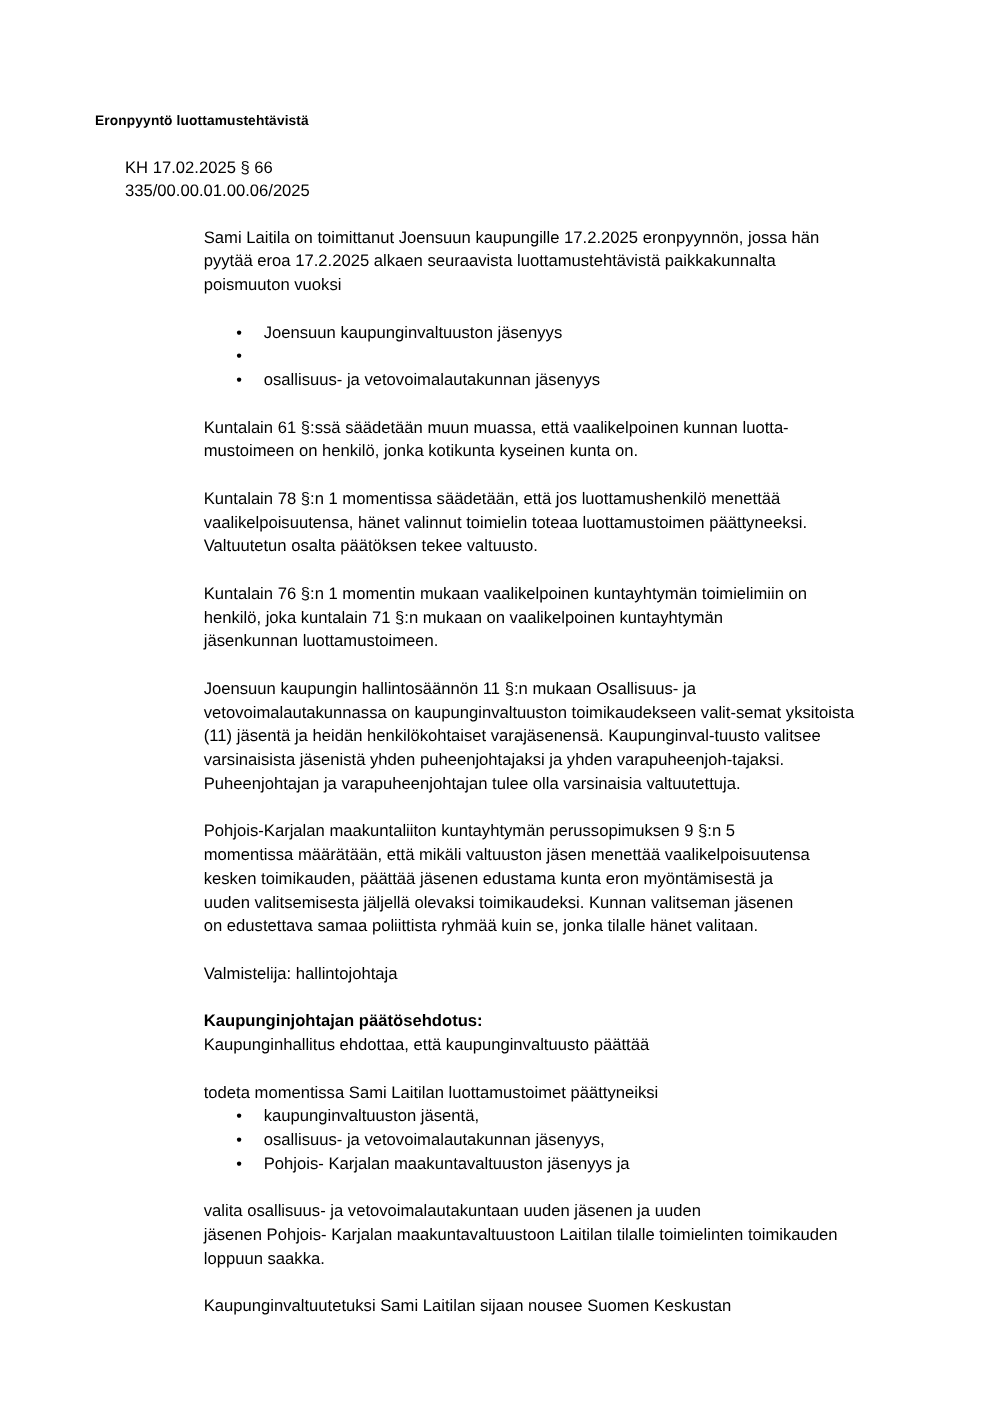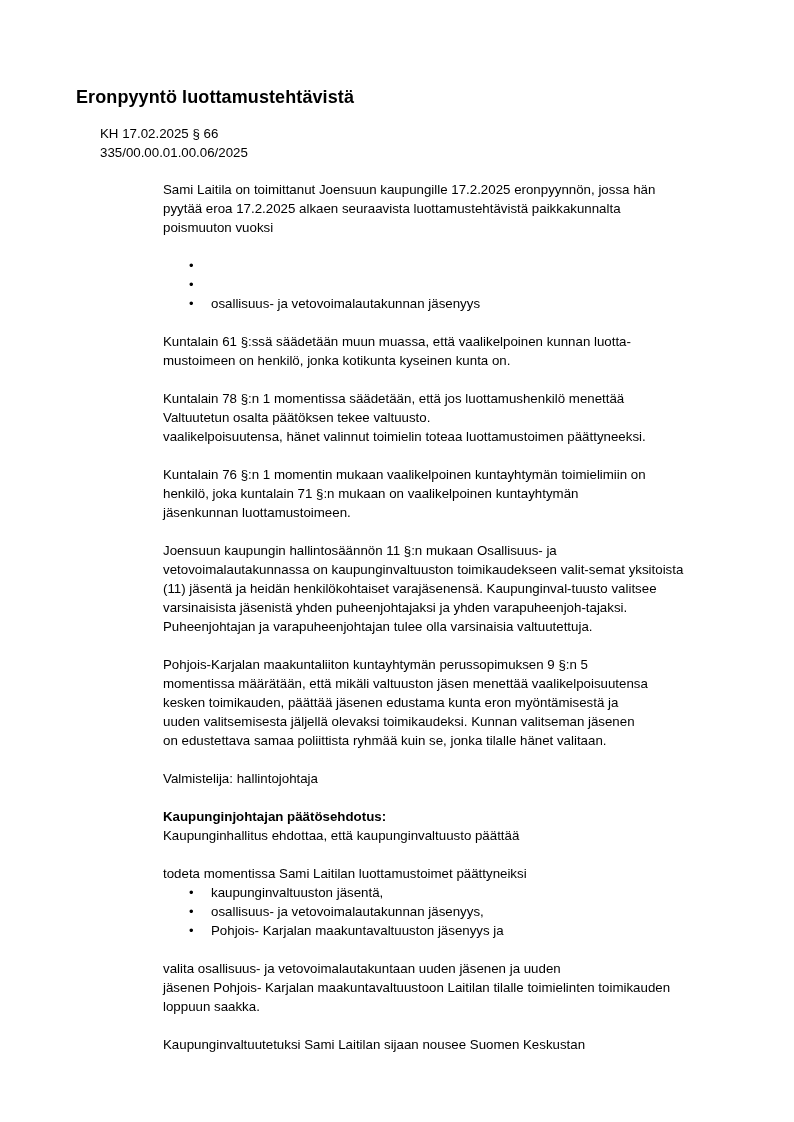--- a/index.html
+++ b/index.html
@@ -21,21 +21,21 @@
       position: absolute;
       left: 0; top: 0;
       width: 794px; height: 1122px;
       background: #fff;
     }
     .title {
       position: absolute;
       left: 76px;
       top: 88px;
       font-weight: bold;
-      font-size: 18px;
+      font-size: 11px;
       letter-spacing: 0.1px;
     }
     .meta {
       position: absolute;
       left: 76px;
       top: 124px;
       margin-left: 24px;
     }
     .meta div { height: 19px; }
     .body {
@@ -82,20 +82,21 @@
       <div>Sami Laitila on toimittanut Joensuun kaupungille  17.2.2025 eronpyynnön, jossa hän</div>
       <div>pyytää eroa 17.2.2025  alkaen seuraavista luottamustehtävistä paikkakunnalta</div>
       <div>poismuuton vuoksi</div>
     </div>
 
     <div class="gap"></div>
 
     <ul class="bullets">
       <li>
         <span class="bullet">•</span>
+        <span>Joensuun kaupunginvaltuuston  jäsenyys</span>
       </li>
       <li>
         <span class="bullet">•</span>
       </li>
       <li>
         <span class="bullet">•</span>
         <span>osallisuus- ja vetovoimalautakunnan  jäsenyys</span>
       </li>
     </ul>
 
@@ -103,22 +104,22 @@
 
     <div class="para">
       <div>Kuntalain 61 §:ssä säädetään muun muassa, että vaalikelpoinen  kunnan luotta-</div>
       <div>mustoimeen on henkilö, jonka kotikunta kyseinen kunta on.</div>
     </div>
 
     <div class="gap"></div>
 
     <div class="para">
       <div>Kuntalain 78 §:n 1 momentissa säädetään, että jos luottamushenkilö menettää</div>
+      <div>vaalikelpoisuutensa, hänet valinnut toimielin toteaa luottamustoimen päättyneeksi.</div>
       <div>Valtuutetun  osalta päätöksen tekee valtuusto.</div>
-      <div>vaalikelpoisuutensa, hänet valinnut toimielin toteaa luottamustoimen päättyneeksi.</div>
     </div>
 
     <div class="gap"></div>
 
     <div class="para">
       <div>Kuntalain 76 §:n 1 momentin mukaan vaalikelpoinen  kuntayhtymän toimielimiin on</div>
       <div>henkilö, joka kuntalain  71 §:n mukaan on vaalikelpoinen  kuntayhtymän</div>
       <div>jäsenkunnan luottamustoimeen.</div>
     </div>
 

